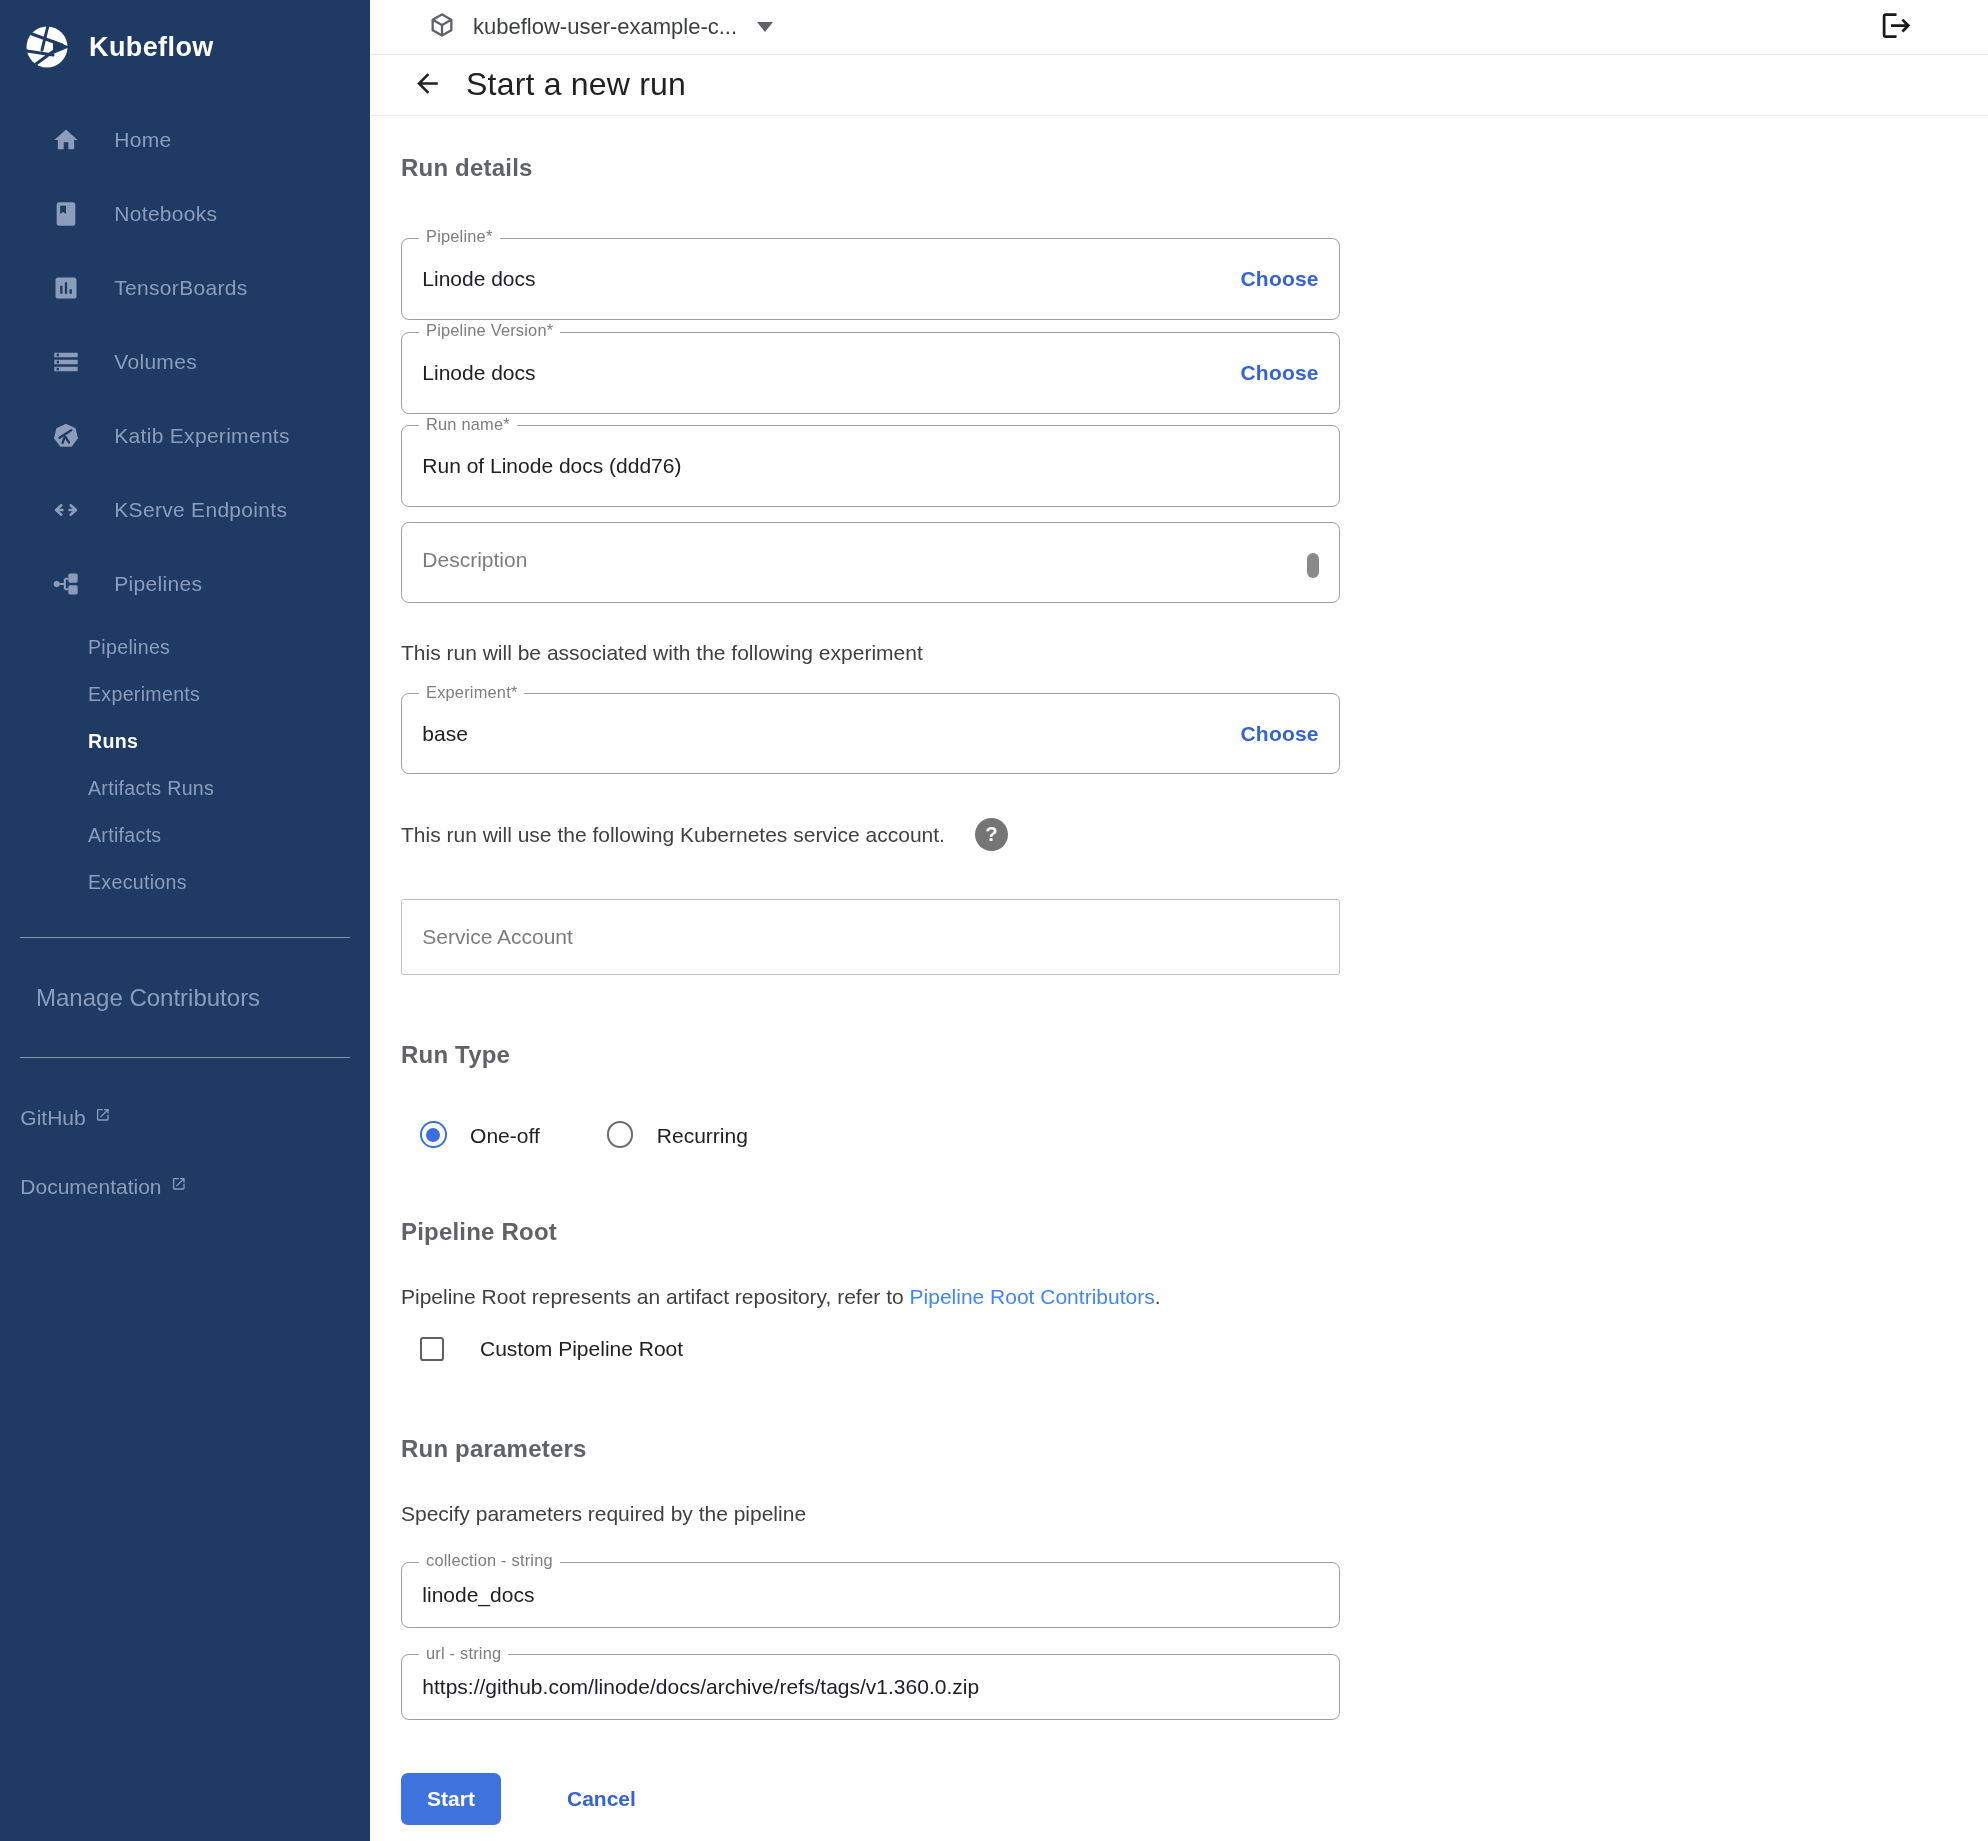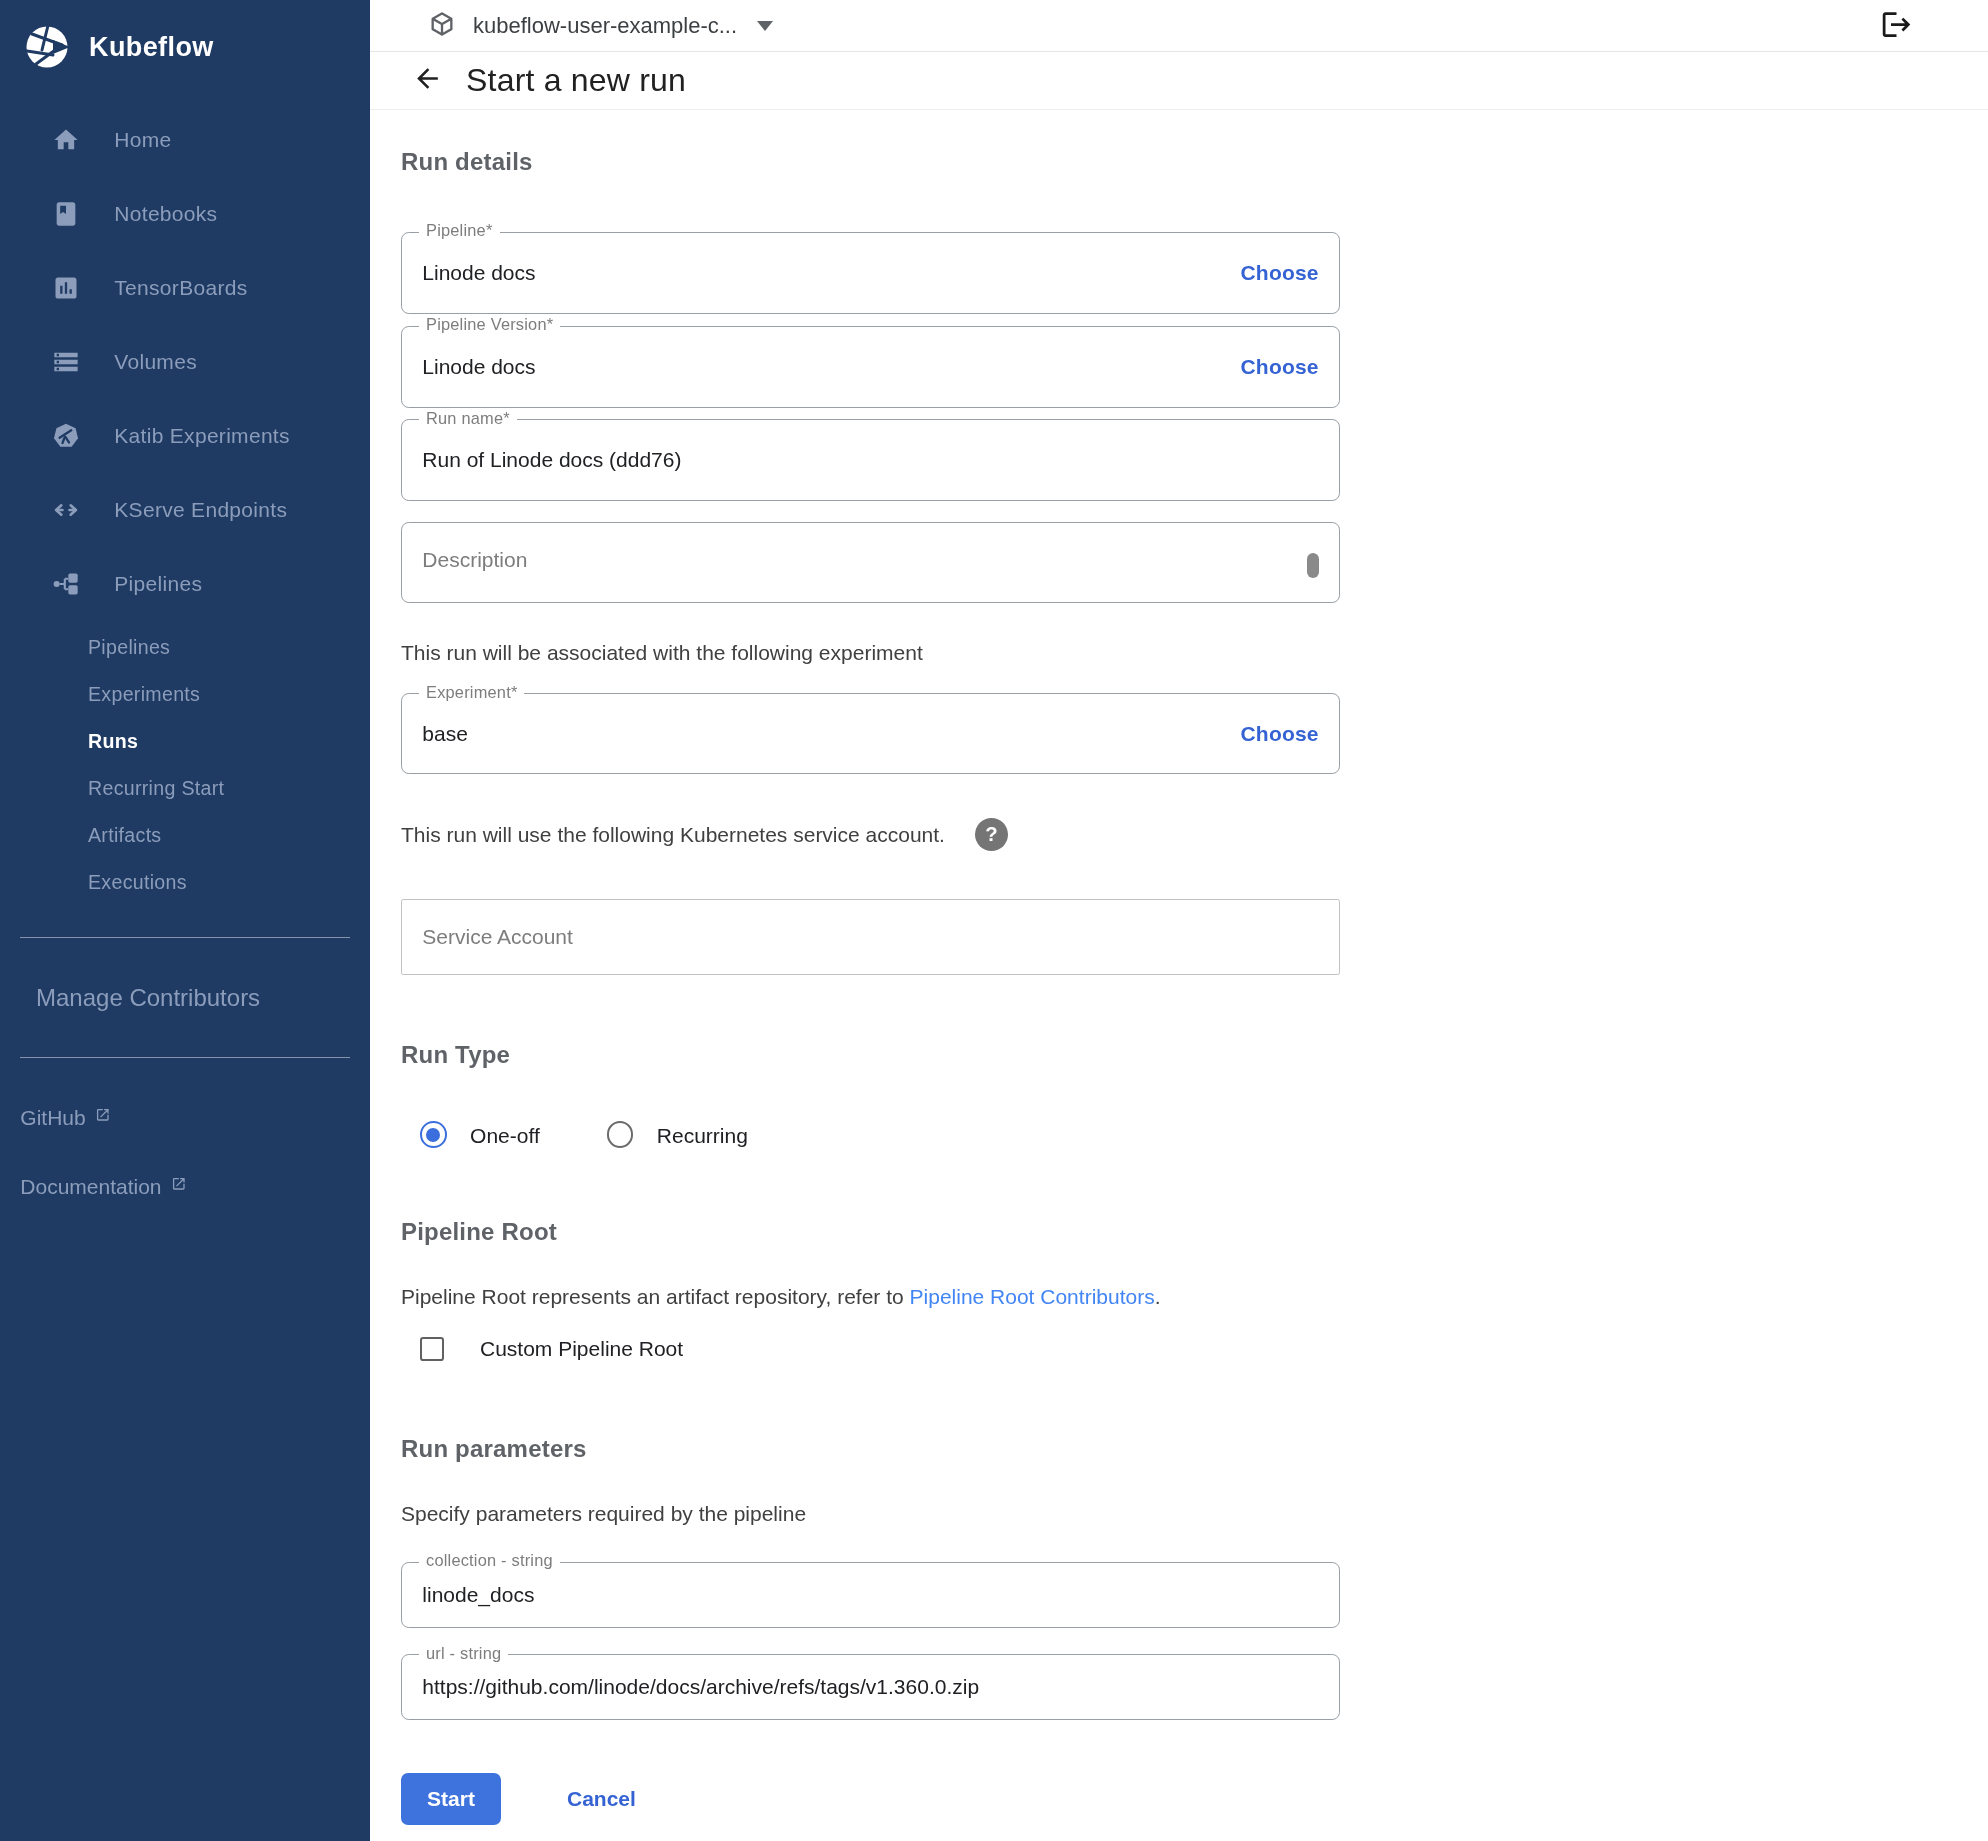--- a/index.html
+++ b/index.html
@@ -59,21 +59,21 @@
   .mfield input { position:absolute; left:20.3px; top:0; height:100%; width:704px; border:none; outline:none;
     background:transparent; font-size:21px; color:#202124; font-family:"Liberation Sans", sans-serif; }
   .mfield .choose { position:absolute; right:20.3px; top:50%; transform:translateY(-50%);
     background:none; border:none; font-size:21px; font-weight:bold; color:#3563d4; cursor:pointer;
     font-family:"Liberation Sans", sans-serif; letter-spacing:0.2px; }
   .h105 { height:82px; }
   .h85 { height:66px; }
   .f-pipeline { margin-top:56px; }
   .f-stack { margin-top:11.7px; }
 
-  .f-desc { margin-top:21px; height:81px; }
+  .f-desc { margin-top:15px; height:81px; }
   .f-desc textarea { width:860px; height:100%; border:none; outline:none; resize:none; background:transparent;
     padding:25px 0 0 20.3px; font-size:21px; color:#202124; font-family:"Liberation Sans", sans-serif; }
   .f-desc textarea::placeholder { color:#7d7d7d; }
   .scroll-pill { position:absolute; right:20.3px; top:30px; width:11.7px; height:25px; border-radius:6.3px; background:#8a8a8a; cursor:grab; }
 
   .note-exp { margin-top:38px; }
   .f-exp { margin-top:28px; height:81px; }
   .note-sa { margin-top:44px; display:flex; align-items:center; }
   .help { width:33px; height:33px; border-radius:50%; background:#757575; color:#fff; font-size:20.3px; font-weight:bold;
     display:flex; align-items:center; justify-content:center; margin-left:30px; cursor:pointer; }
@@ -194,21 +194,21 @@
           </svg>
         </span>
         <span class="nav-label">Pipelines</span>
       </div>
     </nav>
 
     <div class="subnav">
       <div class="sub-item">Pipelines</div>
       <div class="sub-item">Experiments</div>
       <div class="sub-item active">Runs</div>
-      <div class="sub-item">Recurring Start</div>
+      <div class="sub-item">Artifacts Runs</div>
       <div class="sub-item">Artifacts</div>
       <div class="sub-item">Executions</div>
     </div>
 
     <hr class="side-div div1">
     <div class="manage">Manage Contributors</div>
     <hr class="side-div div2">
 
     <div class="side-link">
       <span>GitHub</span>

